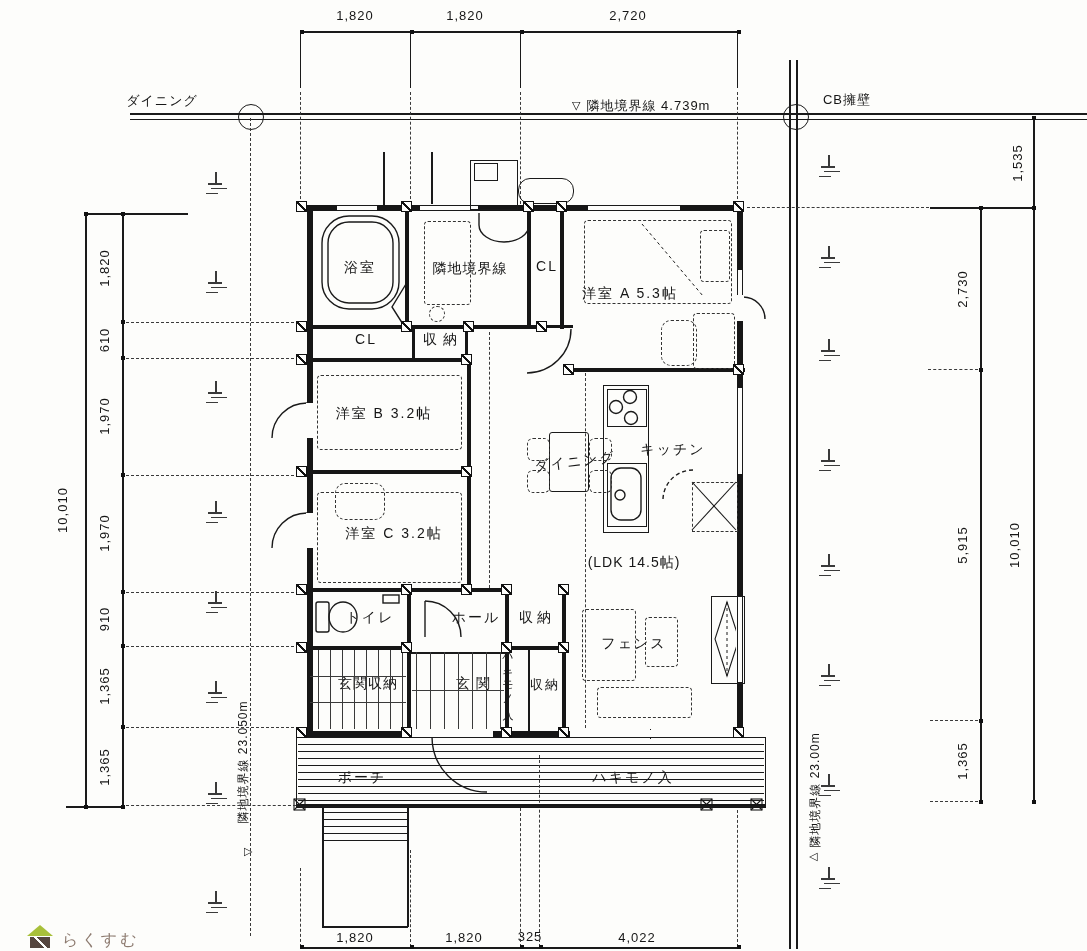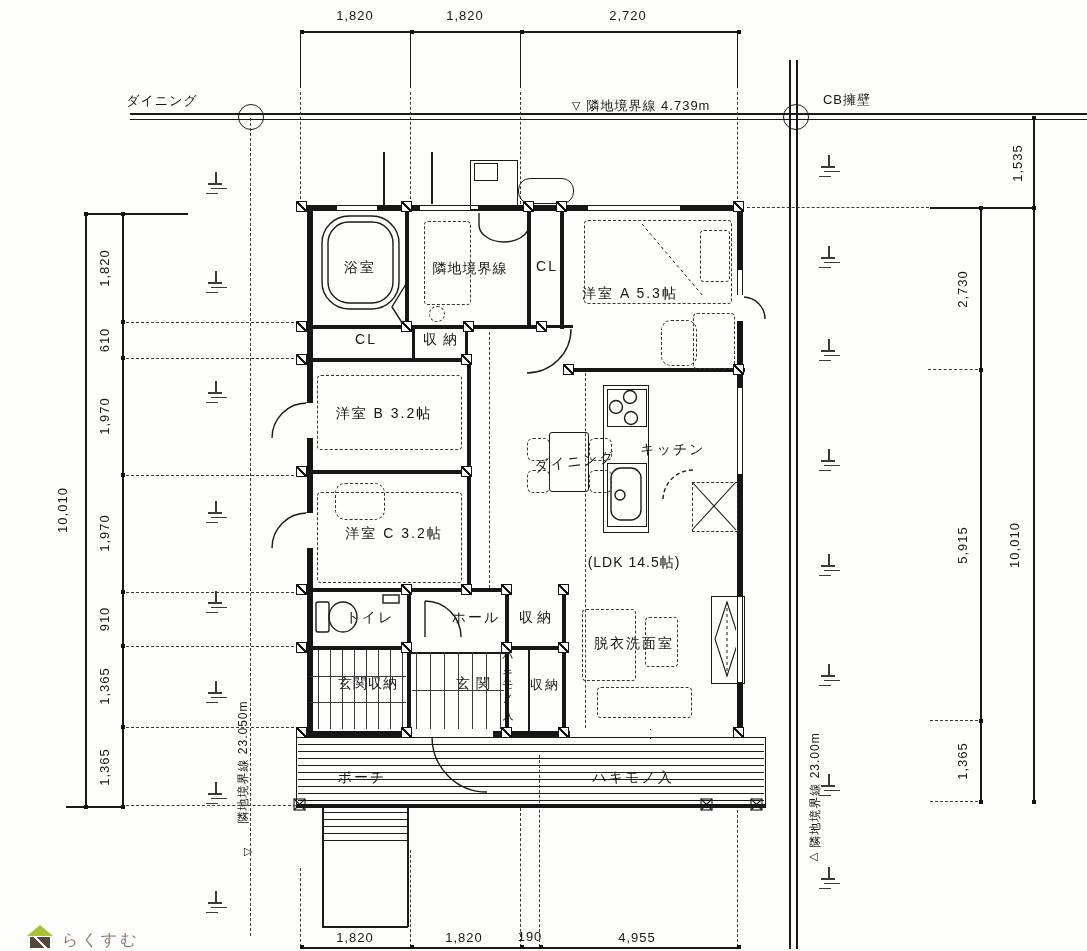--- a/index.html
+++ b/index.html
@@ -47,22 +47,22 @@
   <div class="lbl tri vc" style="left:247px;top:852px">▽</div>
   <div class="lbl site vc" style="left:815px;top:790px;font-size:12px">隣地境界線 23.00m</div>
   <div class="lbl tri vc" style="left:812px;top:857px">△</div>
 
   <div class="lbl dim c" style="left:355px;top:15px">1,820</div>
   <div class="lbl dim c" style="left:465px;top:15px">1,820</div>
   <div class="lbl dim c" style="left:628px;top:15px">2,720</div>
 
   <div class="lbl dim c" style="left:355px;top:937px">1,820</div>
   <div class="lbl dim c" style="left:464px;top:937px">1,820</div>
-  <div class="lbl dim c" style="left:530px;top:936px">190</div>
-  <div class="lbl dim c" style="left:637px;top:937px">4,955</div>
+  <div class="lbl dim c" style="left:530px;top:936px">325</div>
+  <div class="lbl dim c" style="left:637px;top:937px">4,022</div>
 
   <div class="lbl dim vc" style="left:104px;top:268px">1,820</div>
   <div class="lbl dim vc" style="left:104px;top:340px">610</div>
   <div class="lbl dim vc" style="left:104px;top:416px">1,970</div>
   <div class="lbl dim vc" style="left:104px;top:533px">1,970</div>
   <div class="lbl dim vc" style="left:104px;top:619px">910</div>
   <div class="lbl dim vc" style="left:104px;top:686px">1,365</div>
   <div class="lbl dim vc" style="left:104px;top:767px">1,365</div>
   <div class="lbl dim vc" style="left:62px;top:510px">10,010</div>
 
@@ -79,21 +79,21 @@
   <div class="lbl room c" style="left:366px;top:339px">CL</div>
   <div class="lbl room c" style="left:443px;top:339px;letter-spacing:6px">収納</div>
   <div class="lbl room c" style="left:384px;top:413px">洋室 B 3.2帖</div>
   <div class="lbl room c" style="left:575px;top:461px;transform:translate(-50%,-50%) rotate(-7deg)">ダイニング</div>
   <div class="lbl room c" style="left:673px;top:449px">キッチン</div>
   <div class="lbl room c" style="left:394px;top:533px">洋室 C 3.2帖</div>
   <div class="lbl room c" style="left:634px;top:562px;letter-spacing:1px">(LDK 14.5帖)</div>
   <div class="lbl room c" style="left:370px;top:617px">トイレ</div>
   <div class="lbl room c" style="left:476px;top:617px">ホール</div>
   <div class="lbl room c" style="left:537px;top:617px;letter-spacing:4px">収納</div>
-  <div class="lbl room c" style="left:634px;top:643px">脱衣洗面室</div>
+  <div class="lbl room c" style="left:634px;top:643px">フェンス</div>
   <div class="lbl room c" style="left:368px;top:683px;letter-spacing:1px">玄関収納</div>
   <div class="lbl room c" style="left:476px;top:683px;letter-spacing:6px">玄関</div>
   <div class="vtxt" style="left:500px;top:646px;height:86px">ハキモノ入</div>
   <div class="lbl room c" style="left:545px;top:684px;font-size:13px;letter-spacing:2px">収納</div>
   <div class="lbl room c" style="left:362px;top:777px">ポーチ</div>
   <div class="lbl room c" style="left:633px;top:777px">ハキモノ入</div>
 
   <div class="circle" style="left:238px;top:104px;width:24px;height:24px"></div>
   <div class="circle" style="left:783px;top:104px;width:24px;height:24px"></div>
 

